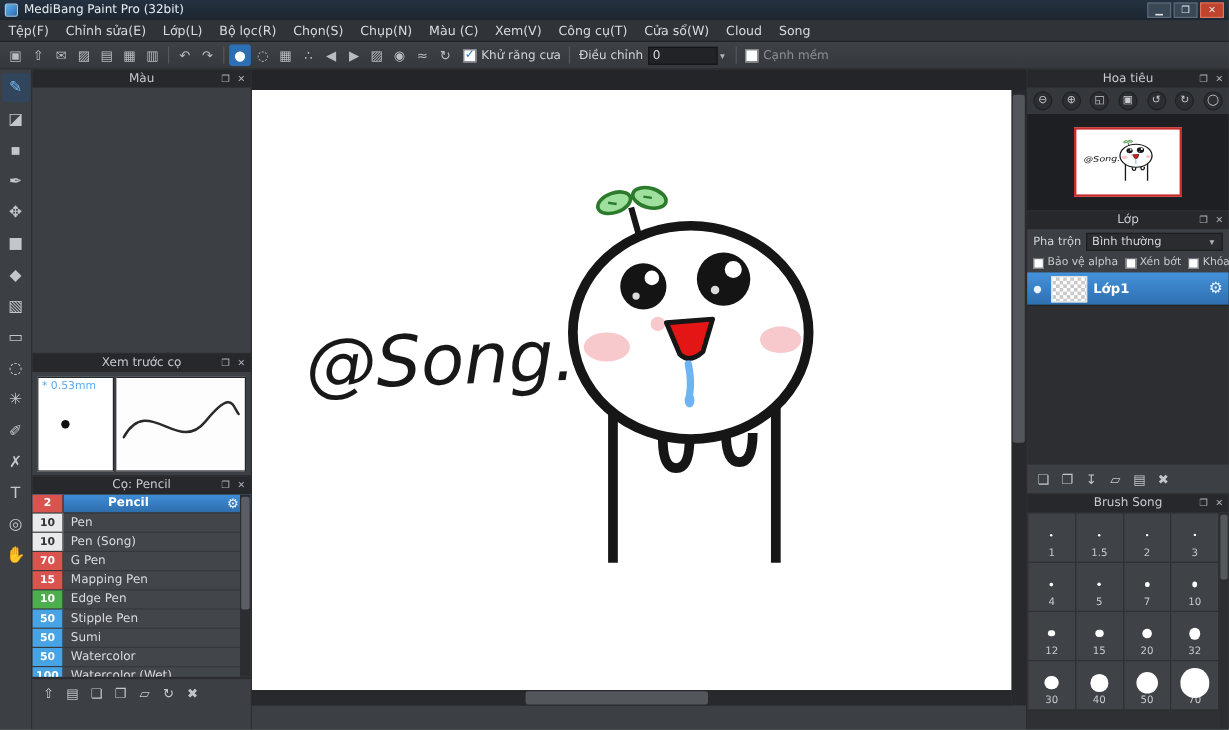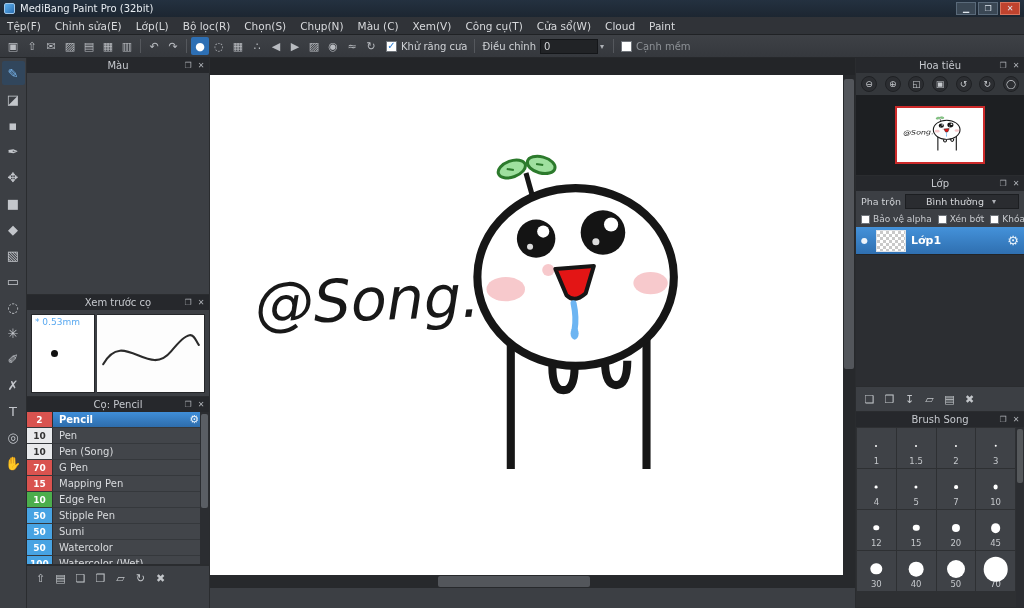--- a/index.html
+++ b/index.html
@@ -73,21 +73,21 @@
   .stroke-box{flex:1;background:#fdfdfd;border:1px solid #25272a;border-left:none;}
   .stroke-box svg{width:100%;height:100%;}
 
   
   .brushes-panel{height:168px;}
   .brush-list{flex:1;overflow:hidden;position:relative;background:#36393d;}
   .brush-row{height:16px;display:flex;align-items:center;background:#42454a;border-bottom:1px solid #35383c;padding-right:10px;}
   .brush-row.sel{background:linear-gradient(#3f8ed9,#2e6dac);}
   .bswatch{width:26px;height:100%;display:flex;align-items:center;justify-content:center;font-size:9px;font-weight:bold;border-right:1px solid #2c2e32;flex:0 0 auto;}
   .bname{font-size:10px;color:#d9dbde;padding-left:6px;white-space:nowrap;}
-  .brush-row.sel .bname{color:#fff;font-weight:bold;}
+  .brush-row.sel .bname{color:#fff;font-weight:bold;margin-left:31px;}
   .bgear{margin-left:auto;color:#eaf3fb;font-size:11px;}
   .list-scroll{position:absolute;right:0;top:0;bottom:0;width:9px;background:#2b2d31;}
   .list-scroll .thumb{position:absolute;top:2px;left:1px;right:1px;height:62%;background:#5a5e64;border-radius:2px;}
 
   
   .actions-bar{height:25px;display:flex;align-items:center;gap:3px;padding:0 5px;background:#3c3f44;border-top:1px solid #2a2c2f;flex:0 0 auto;}
   .actbtn{width:17px;height:17px;display:flex;align-items:center;justify-content:center;color:#c3c6ca;font-size:11px;}
   .left-filler{flex:1;background:#3c3f44;}
 
   
@@ -113,21 +113,21 @@
   .nav-thumb{width:90px;height:58px;background:#fff;border:2px solid #cc2a2a;}
   .nav-thumb svg{width:100%;height:100%;display:block;}
 
   
   .layer-panel{height:236px;}
   .lrow{height:20px;display:flex;align-items:center;gap:4px;padding:0 5px;flex:0 0 auto;}
   .llabel{font-size:9.5px;color:#cfd2d6;white-space:nowrap;}
   .slider{flex:1;height:9px;background:#2e3033;border:1px solid #202225;position:relative;}
   .slider-fill{position:absolute;inset:0;background:linear-gradient(#63a9e4,#3577b5);}
   .lvalue{font-size:9.5px;color:#cfd2d6;width:32px;text-align:right;}
-  .blend-select{flex:1;height:15px;background:#2a2c30;border:1px solid #1c1e21;display:flex;align-items:center;font-size:9.5px;color:#d5d7da;padding:0 20px;}
+  .blend-select{flex:1;height:15px;background:#2a2c30;border:1px solid #1c1e21;display:flex;align-items:center;font-size:9.5px;color:#d5d7da;padding:0 4px;}
   .blend-select .dd{margin-left:auto;}
   .layer-checks{height:16px;display:flex;align-items:center;gap:6px;padding:0 5px;flex:0 0 auto;}
   .lcheck{display:flex;align-items:center;gap:3px;font-size:9px;color:#c8cbcf;white-space:nowrap;}
   .cbox{width:9px;height:9px;background:#fff;border:1px solid #70757b;flex:0 0 auto;}
   .layer-list{flex:1;background:#2c2e32;min-height:0;}
   .layer-row{height:28px;display:flex;align-items:center;gap:5px;padding:0 5px;border-bottom:1px solid #222427;}
   .layer-row.sel{background:linear-gradient(#4492da,#2f6fb0);}
   .lvis{color:#eef4fa;font-size:8px;width:10px;}
   .lthumb{width:30px;height:22px;border:1px solid #dfe3e8;flex:0 0 auto;}
   .lname{font-size:11px;font-weight:bold;color:#fff;}
@@ -163,21 +163,21 @@
       <div class="menu-item">Chỉnh sửa(E)</div>
       <div class="menu-item">Lớp(L)</div>
       <div class="menu-item">Bộ lọc(R)</div>
       <div class="menu-item">Chọn(S)</div>
       <div class="menu-item">Chụp(N)</div>
       <div class="menu-item">Màu (C)</div>
       <div class="menu-item">Xem(V)</div>
       <div class="menu-item">Công cụ(T)</div>
       <div class="menu-item">Cửa sổ(W)</div>
       <div class="menu-item">Cloud</div>
-      <div class="menu-item">Paint</div>
+      <div class="menu-item">Song</div>
     </div>
 
   <div class="toolbar">
     <div class="tbgroup">
         <div class="tbtn">▣</div>
         <div class="tbtn">⇧</div>
         <div class="tbtn">✉</div>
         <div class="tbtn">▨</div>
         <div class="tbtn">▤</div>
         <div class="tbtn">▦</div>
@@ -514,21 +514,21 @@
               <div class="size-cell">
                 <span class="size-dot" style="width: 6.45px; height: 6.45px;"></span>
                 <span class="size-num">15</span>
               </div>
               <div class="size-cell">
                 <span class="size-dot" style="width: 8.1px; height: 8.1px;"></span>
                 <span class="size-num">20</span>
               </div>
               <div class="size-cell">
                 <span class="size-dot" style="width: 9.75px; height: 9.75px;"></span>
-                <span class="size-num">45</span>
+                <span class="size-num">32</span>
               </div>
               <div class="size-cell">
                 <span class="size-dot" style="width: 11.4px; height: 11.4px;"></span>
                 <span class="size-num">30</span>
               </div>
               <div class="size-cell">
                 <span class="size-dot" style="width: 14.7px; height: 14.7px;"></span>
                 <span class="size-num">40</span>
               </div>
               <div class="size-cell">

